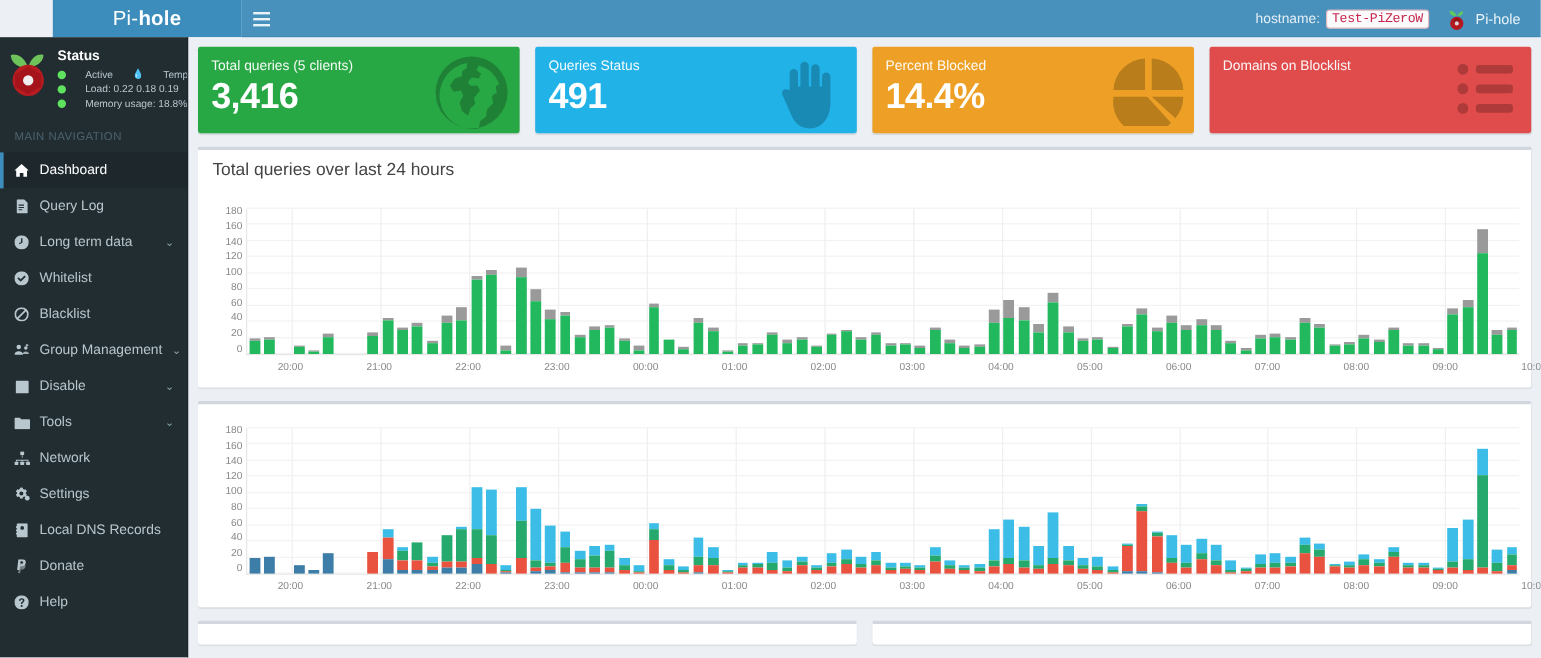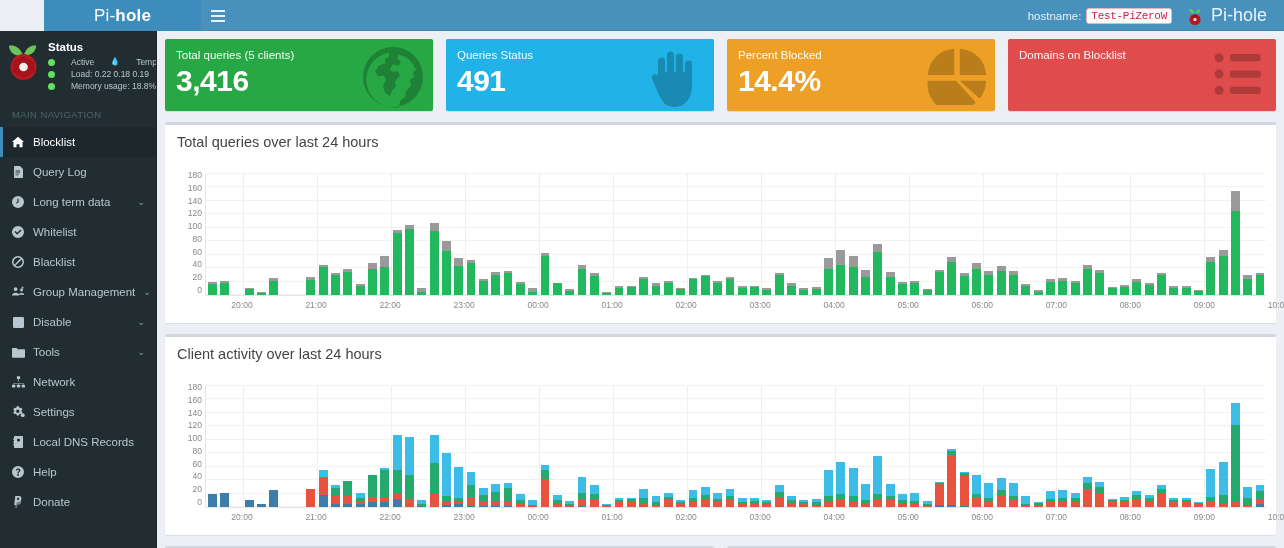--- a/index.html
+++ b/index.html
@@ -31,21 +31,21 @@
   }
   .hamburger span { display:block; width: 14px; height: 2px; background: #eaf3f8; }
   .nav-right { display: flex; align-items: center; gap: 9px; padding-right: 4px; }
   .hostname-wrap { display: flex; align-items: center; gap: 5px; color: #e4eff6; font-size: 11.5px; }
   .hostname-code {
     font-family: "Liberation Mono", monospace; font-size: 11px;
     background: #fbfbfb; color: #c7254e; border: 1px solid #e3b8c0;
     padding: 1px 4px; border-radius: 3px; letter-spacing: -0.3px;
   }
   .user-block { display: flex; align-items: center; gap: 6px; padding: 0 4px; cursor: pointer; }
-  .user-name { color: #eaf3f8; font-size: 18px; }
+  .user-name { color: #eaf3f8; font-size: 12px; }
   .pi-avatar-sm { width: 20px; height: 20px; }
 
   
   .body-row { display: flex; flex: 1; min-height: 0; }
 
   
   .sidebar {
     width: 157px; flex: 0 0 157px; background: #222d32; overflow: hidden;
     border-right: 1px solid #1b2428;
   }
@@ -192,21 +192,21 @@
         </div>
       </div>
       <div class="nav-header">MAIN NAVIGATION</div>
       <div id="nav-list">
           <div class="nav-item active">
             <span class="nav-ico">
               <svg width="12" height="12" viewBox="0 0 16 16" fill="currentColor">
                 <path d="M8 1 0 8h2v7h4v-4h4v4h4V8h2z"></path>
               </svg>
             </span>
-            <span class="nav-label">Blocklist</span>
+            <span class="nav-label">Dashboard</span>
           </div>
           <div class="nav-item">
             <span class="nav-ico">
               <svg width="11" height="12" viewBox="0 0 14 16" fill="currentColor">
                 <path d="M9 0H2a1 1 0 0 0-1 1v14a1 1 0 0 0 1 1h10a1 1 0 0 0 1-1V4zM3 6h6v1.2H3zm0 2.6h6v1.2H3zm0 2.6h4v1.2H3z"></path>
               </svg>
             </span>
             <span class="nav-label">Query Log</span>
           </div>
           <div class="nav-item">
@@ -292,34 +292,34 @@
                 <path d="M2 0h10a1 1 0 0 1 1 1v14a1 1 0 0 1-1 1H2a1 1 0 0 1-1-1V1a1 1 0 0 1 1-1zm5 3.2a2.1 2.1 0 1 0 0 4.2 2.1 2.1 0 0 0 0-4.2zM3.2 12.3c0-2 1.7-3.1 3.8-3.1s3.8 1.1 3.8 3.1z"></path>
                 <rect x="0" y="3.4" width="1.6" height="2" rx=".5"></rect>
                 <rect x="0" y="7" width="1.6" height="2" rx=".5"></rect>
                 <rect x="0" y="10.6" width="1.6" height="2" rx=".5"></rect>
               </svg>
             </span>
             <span class="nav-label">Local DNS Records</span>
           </div>
           <div class="nav-item">
             <span class="nav-ico">
-              <svg width="12" height="12" viewBox="0 0 16 16" fill="currentColor">
-                <path d="M8 0a8 8 0 1 0 0 16A8 8 0 0 0 8 0zm.1 13.2a1.2 1.2 0 1 1 0-2.4 1.2 1.2 0 0 1 0 2.4zm1.8-5.1c-.8.6-1 .9-1 1.5v.3H7.2v-.4c0-1.1.4-1.7 1.3-2.3.7-.5.9-.8.9-1.3 0-.6-.4-1-1.2-1-.7 0-1.2.4-1.3 1.2H5.1C5.2 4.5 6.3 3.4 8.2 3.4c1.8 0 3 .9 3 2.3 0 .9-.4 1.5-1.3 2.4z"></path>
-              </svg>
-            </span>
-            <span class="nav-label">Help</span>
-          </div>
-          <div class="nav-item">
-            <span class="nav-ico">
               <svg width="10" height="12" viewBox="0 0 12 16" fill="currentColor">
                 <path d="M2.4 0h4.4C9.6 0 11 1.4 10.6 3.9 10.2 6.5 8.4 7.9 6 7.9H4.3L3.6 12H1zM4.8 2.2l-.3 3.6h1c1.2 0 2-.6 2.2-1.8C7.9 2.8 7.3 2.2 6.2 2.2z"></path>
                 <path d="M4.2 4.6h3.3c2 0 3.1 1.3 2.8 3.4-.3 2.2-1.9 3.5-3.9 3.5H5l-.6 4.1H2.1z" opacity=".55"></path>
               </svg>
             </span>
             <span class="nav-label">Donate</span>
+          </div>
+          <div class="nav-item">
+            <span class="nav-ico">
+              <svg width="12" height="12" viewBox="0 0 16 16" fill="currentColor">
+                <path d="M8 0a8 8 0 1 0 0 16A8 8 0 0 0 8 0zm.1 13.2a1.2 1.2 0 1 1 0-2.4 1.2 1.2 0 0 1 0 2.4zm1.8-5.1c-.8.6-1 .9-1 1.5v.3H7.2v-.4c0-1.1.4-1.7 1.3-2.3.7-.5.9-.8.9-1.3 0-.6-.4-1-1.2-1-.7 0-1.2.4-1.3 1.2H5.1C5.2 4.5 6.3 3.4 8.2 3.4c1.8 0 3 .9 3 2.3 0 .9-.4 1.5-1.3 2.4z"></path>
+              </svg>
+            </span>
+            <span class="nav-label">Help</span>
           </div>
         </div>
     </div>
 
     <div class="content">
 
       <div class="stat-row" id="stat-row">
           <div class="stat-box" style="background: rgb(40, 167, 69);">
             <div class="stat-label">Total queries (5 clients)</div>
             <div class="stat-value">3,416</div>
@@ -935,23 +935,20 @@
                   <span class="xtick" style="left: 87.2093%;">08:00</span>
                   <span class="xtick" style="left: 94.186%;">09:00</span>
                   <span class="xtick" style="left: 101.163%;">10:00</span>
                 </div>
               </div>
             </div>
         </div>
       </div>
 
       <div class="box">
-        <div class="box-header">
-          <div class="box-title">Client activity over last 24 hours</div>
-        </div>
         <div class="box-body">
           <div class="chart-wrap" id="chart1">
               <div class="y-axis">
                 <span>180</span>
                 <span>160</span>
                 <span>140</span>
                 <span>120</span>
                 <span>100</span>
                 <span>80</span>
                 <span>60</span>

